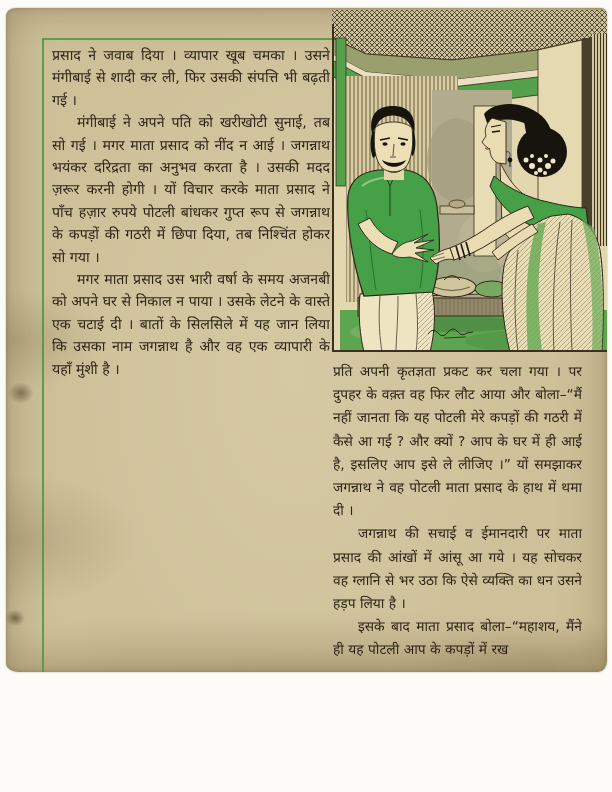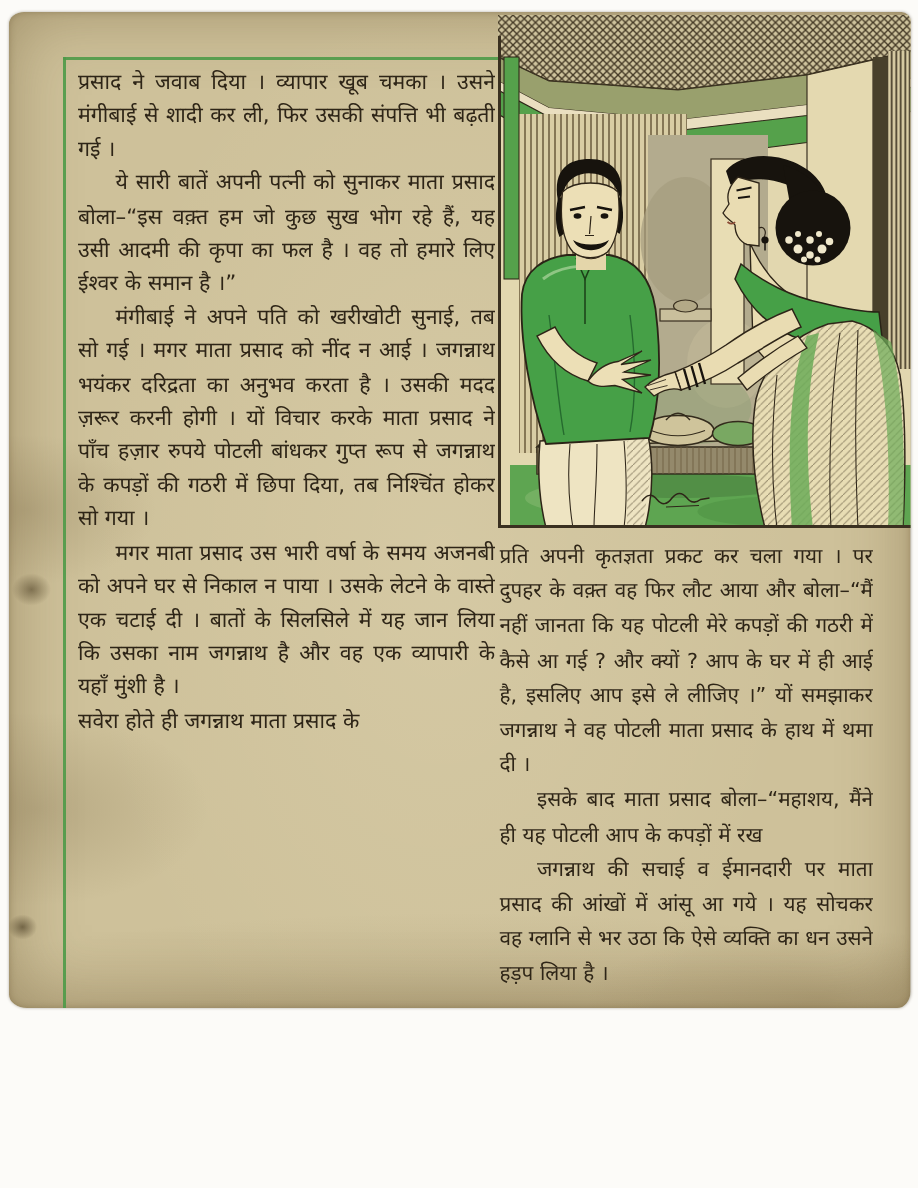--- a/index.html
+++ b/index.html
@@ -197,30 +197,28 @@
         <path d="M96,324 q5,-7 10,-1 q5,6 10,-1 q5,-6 10,0 q4,5 9,1 l6,-1" stroke="#2e2518" stroke-width="1" fill="none"></path>
         <line x1="112" y1="328" x2="134" y2="327" stroke="#2e2518" stroke-width="0.8"></line>
       </g>
 
       <path d="M1,14 L1,341 L276,341" fill="none" stroke="#3a3020" stroke-width="2"></path>
     </svg>
   </div>
 
   <div class="col col-left">
     <p>प्रसाद ने जवाब दिया ।  व्यापार खूब चमका ।  उसने मंगीबाई से शादी कर ली, फिर उसकी संपत्ति भी बढ़ती गई ।</p>
-    <p class="indent">ये सारी बातें अपनी पत्नी को सुनाकर माता प्रसाद बोला–“इस वक़्त हम जो कुछ सुख भोग रहे हैं, यह उसी आदमी की कृपा का फल है ।  वह तो हमारे लिए ईश्वर के समान है ।”</p>
     <p class="indent">मंगीबाई ने अपने पति को खरीखोटी सुनाई, तब सो गई ।  मगर माता प्रसाद को नींद न आई ।  जगन्नाथ भयंकर दरिद्रता का अनुभव करता है ।  उसकी मदद ज़रूर करनी होगी ।  यों विचार करके माता प्रसाद ने पाँच हज़ार रुपये पोटली बांधकर गुप्त रूप से जगन्नाथ के कपड़ों की गठरी में छिपा दिया, तब निश्चिंत होकर सो गया ।</p>
     <p class="indent">मगर माता प्रसाद उस भारी वर्षा के समय अजनबी को अपने घर से निकाल न पाया ।  उसके लेटने के वास्ते एक चटाई दी ।  बातों के सिलसिले में यह जान लिया कि उसका नाम जगन्नाथ है और वह एक व्यापारी के यहाँ मुंशी है ।</p>
-    <p>सवेरा होते ही जगन्नाथ माता प्रसाद के</p>
   </div>
 
   <div class="col col-right">
     <p>प्रति अपनी कृतज्ञता प्रकट कर चला गया ।  पर दुपहर के वक़्त वह फिर लौट आया और बोला–“मैं नहीं जानता कि यह पोटली मेरे कपड़ों की गठरी में कैसे आ गई ?  और क्यों ?  आप के घर में ही आई है, इसलिए आप इसे ले लीजिए ।” यों समझाकर जगन्नाथ ने वह पोटली माता प्रसाद के हाथ में थमा दी ।</p>
+    <p class="indent">जगन्नाथ की सचाई व ईमानदारी पर माता प्रसाद की आंखों में आंसू आ गये ।  यह सोचकर वह ग्लानि से भर उठा कि ऐसे व्यक्ति का धन उसने हड़प लिया है ।</p>
     <p class="indent">इसके बाद माता प्रसाद बोला–“महाशय, मैंने ही यह पोटली आप के कपड़ों में रख</p>
-    <p class="indent">जगन्नाथ की सचाई व ईमानदारी पर माता प्रसाद की आंखों में आंसू आ गये ।  यह सोचकर वह ग्लानि से भर उठा कि ऐसे व्यक्ति का धन उसने हड़प लिया है ।</p>
   </div>
 
   <div class="footer-title">चन्दामामा</div>
   <div class="page-num">२९</div>
 
   <div class="blem crease"></div>
   <div class="blem spot1"></div>
   <div class="blem spot2"></div>
 </div>
 

